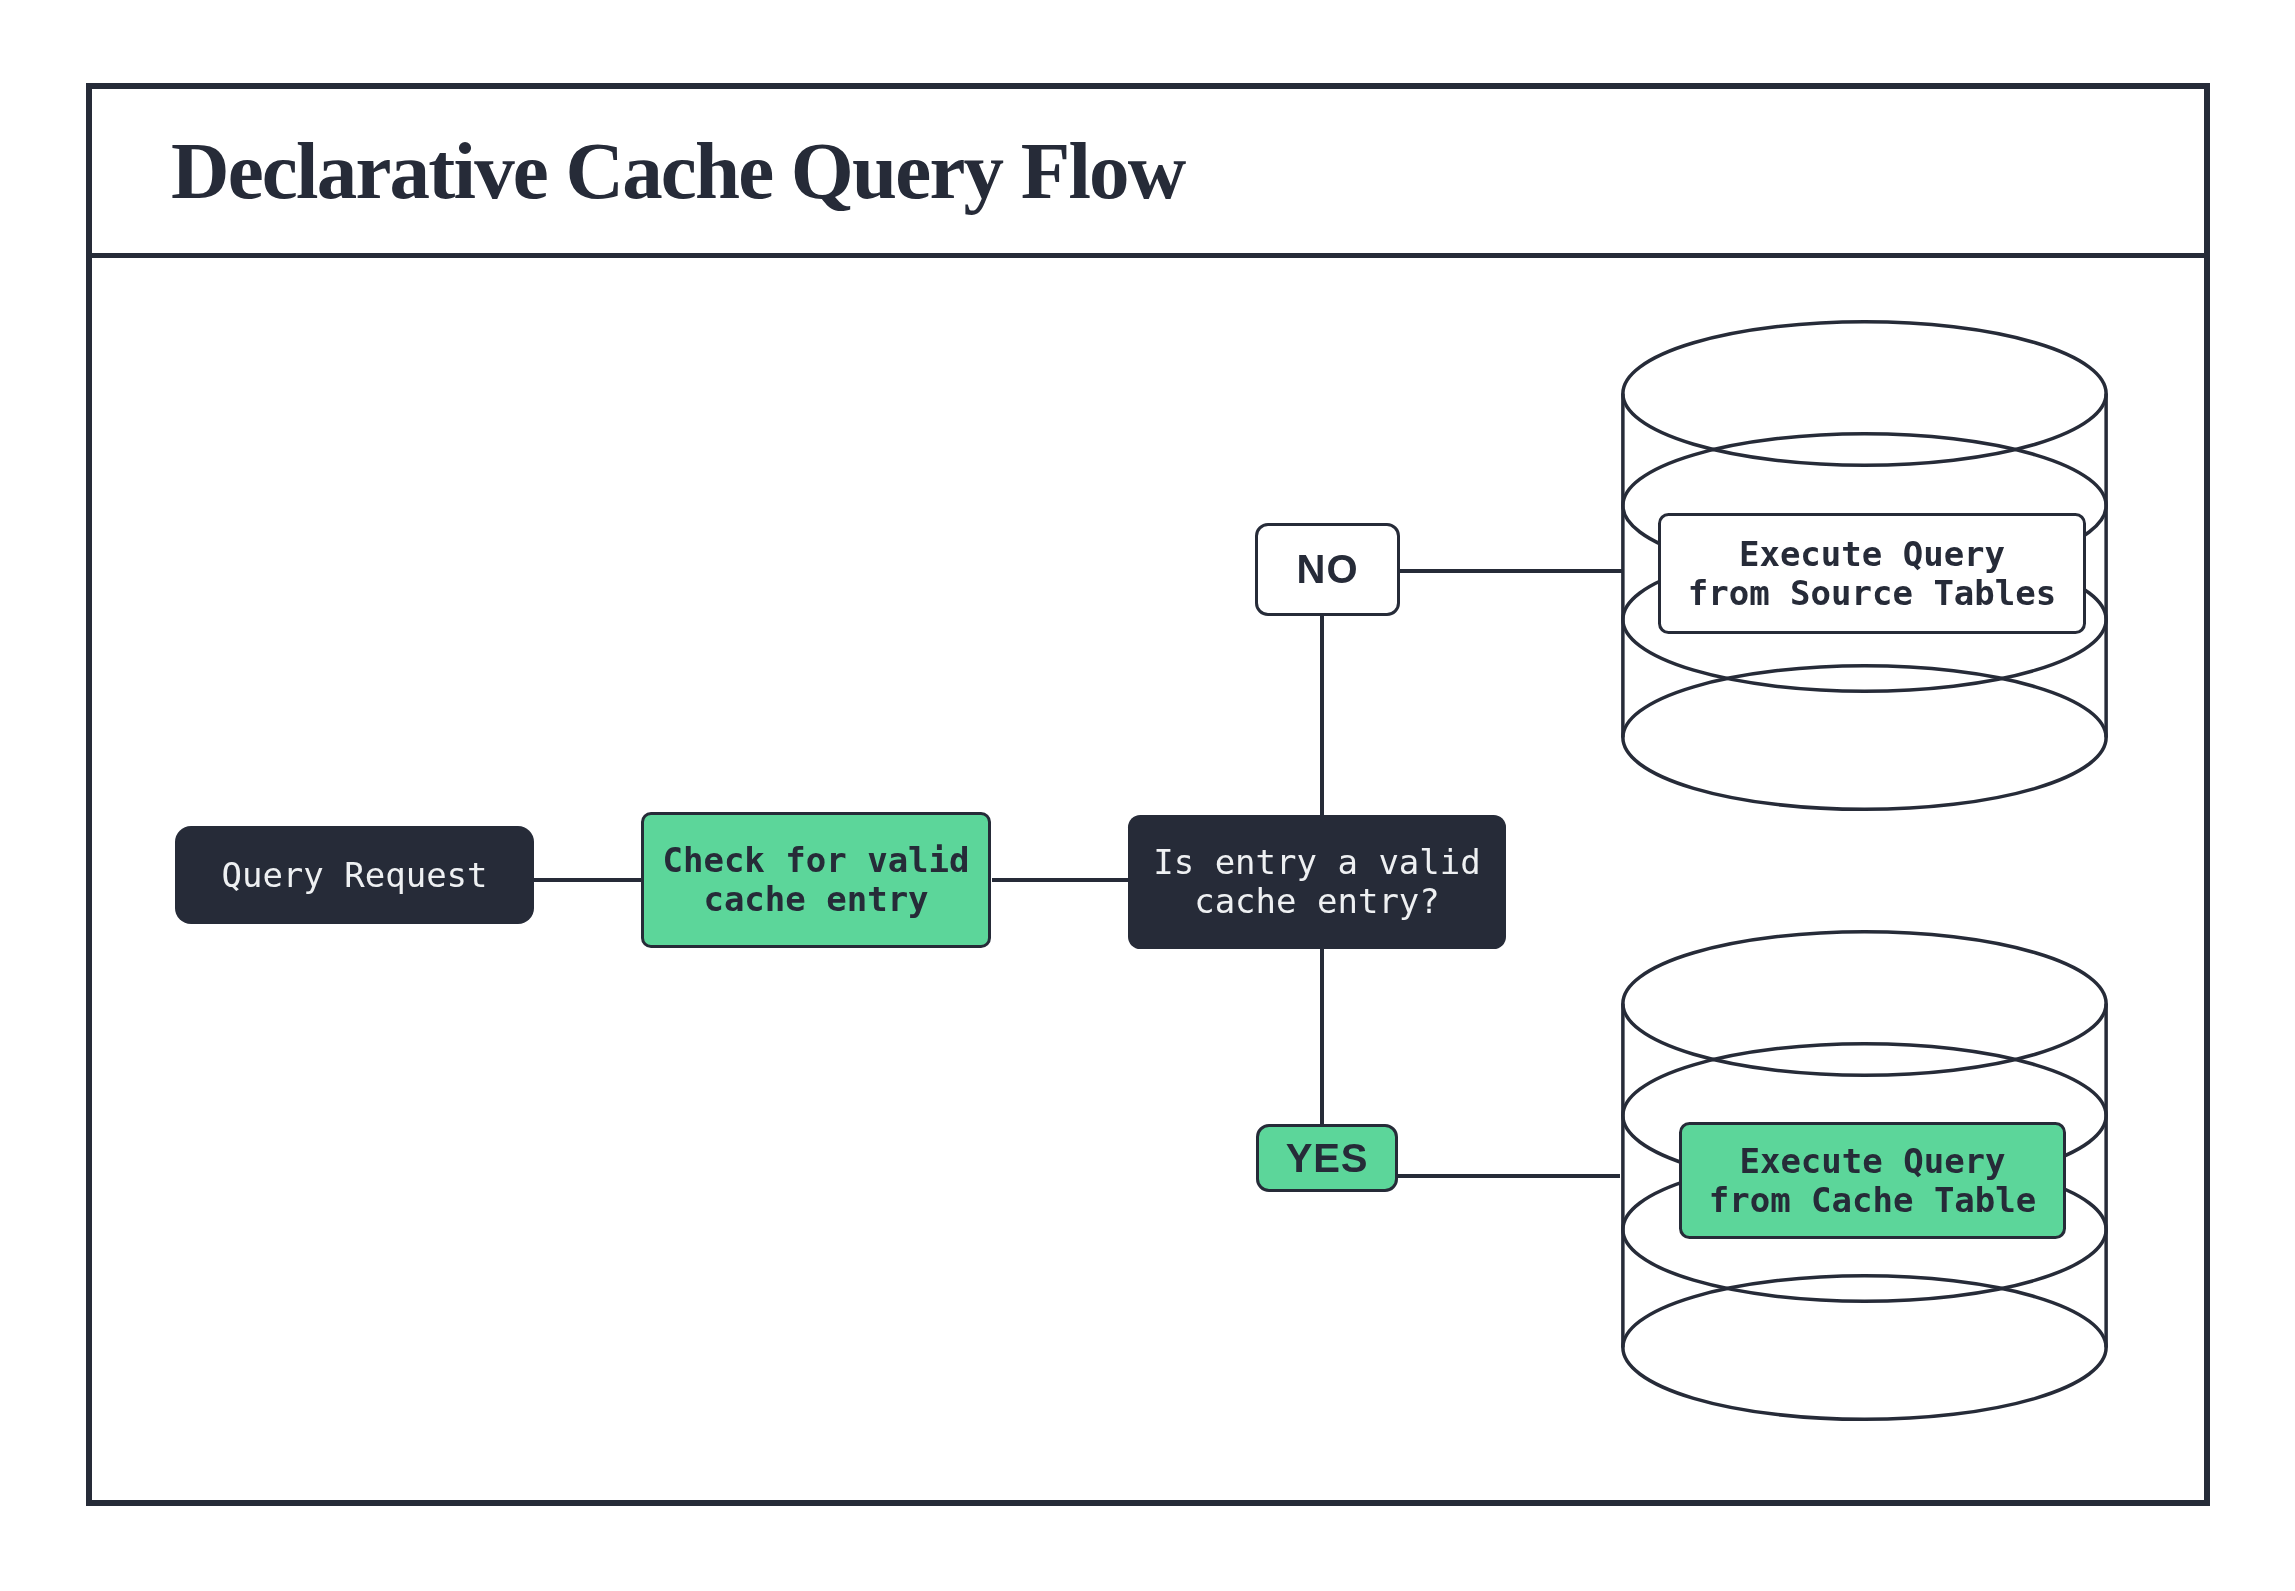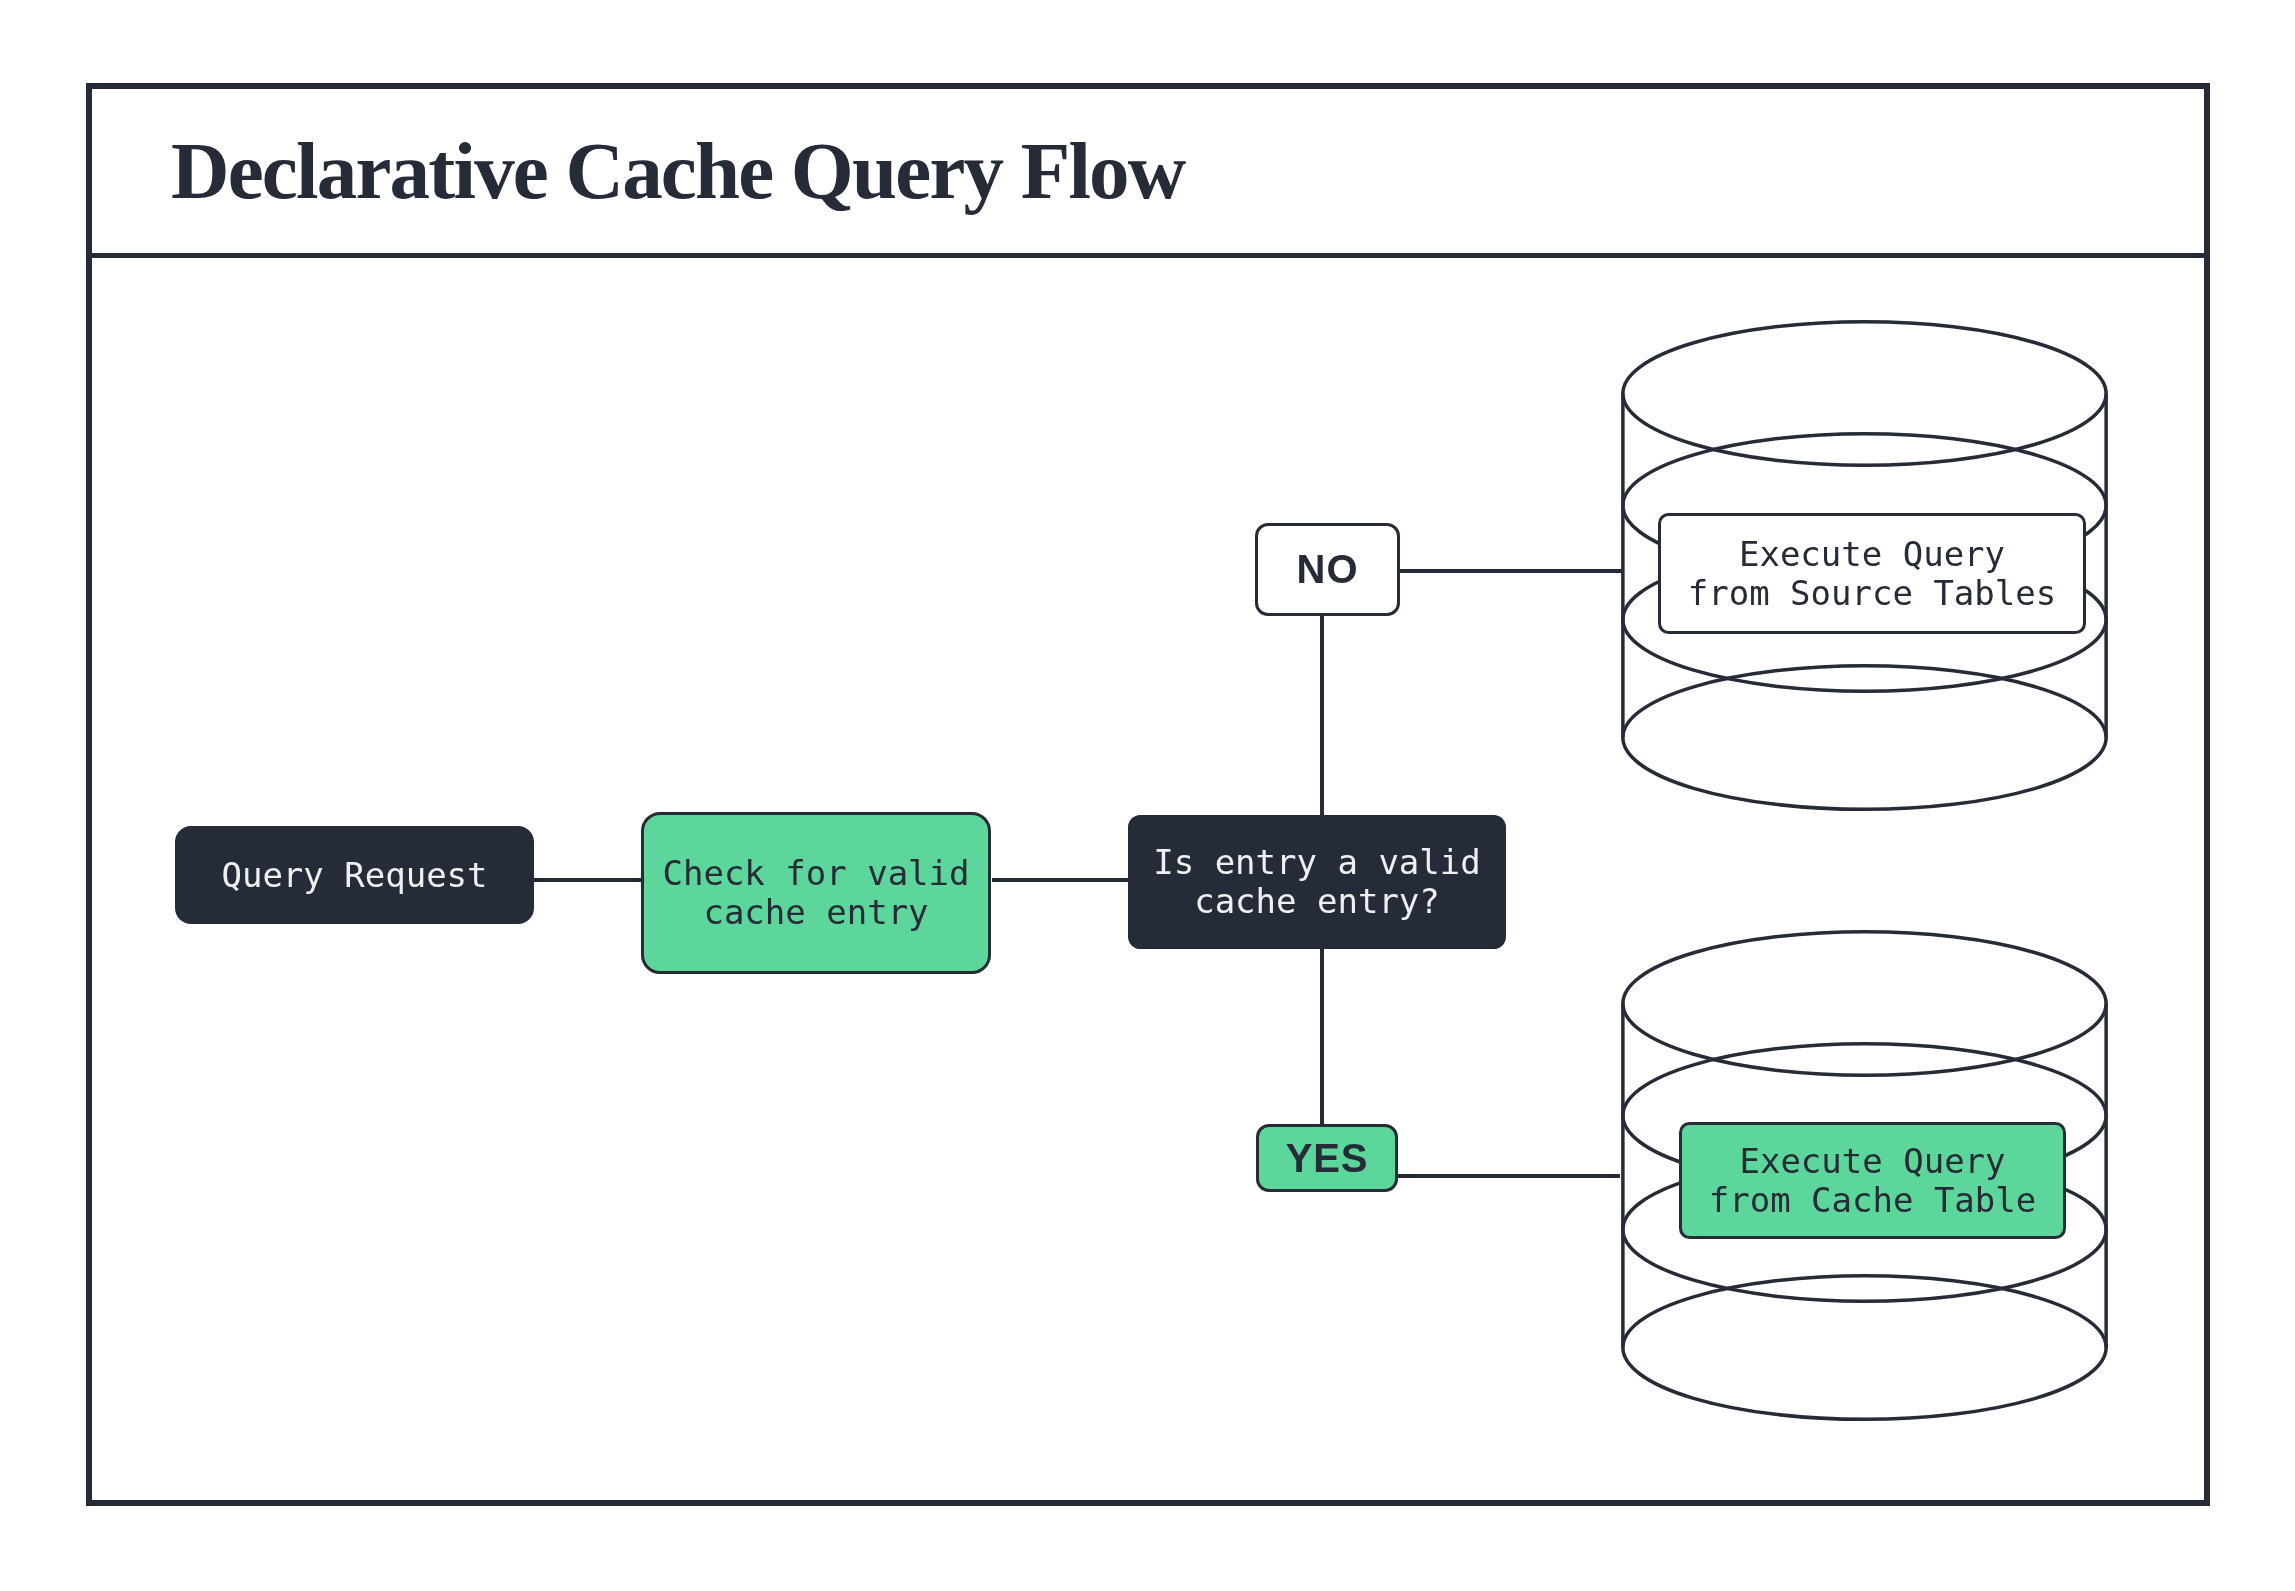--- a/index.html
+++ b/index.html
@@ -25,27 +25,27 @@
   }
 
   
   .node{position:absolute;display:flex;flex-direction:column;align-items:center;justify-content:center;
         text-align:center;font-size:34px;line-height:39px;white-space:nowrap;}
   .dark{background:var(--ink);color:var(--light-text);}
   .green{background:var(--green);color:var(--ink);border:3.5px solid var(--ink);}
   .white{background:var(--paper);color:var(--ink);border:3.5px solid var(--ink);}
 
   .query-request{left:175px;top:826px;width:359px;height:98px;border-radius:16px;}
-  .check-box{left:641px;top:812px;width:350px;height:162px;border-radius:19px;}
+  .check-box{left:641px;top:812px;width:350px;height:136px;border-radius:10px;font-weight:bold;}
   .decision-box{left:1128px;top:815px;width:378px;height:134px;border-radius:12.3px;}
   .no-box{left:1255px;top:523px;width:145px;height:93px;border-radius:13px;}
   .yes-box{left:1256px;top:1124px;width:142px;height:68px;border-radius:13px;}
   .tag-label{font-family:"Liberation Sans",sans-serif;font-weight:700;font-size:40px;letter-spacing:0.9px;}
 
-  .db-label{z-index:5;}
+  .db-label{z-index:5;font-weight:bold;}
   .source-label{left:1658px;top:513px;width:428px;height:121px;border-radius:10.5px;}
   .cache-label{left:1679px;top:1122px;width:387px;height:117px;border-radius:10.5px;}
 
   
   .line{position:absolute;background:var(--ink);}
   .l-qr-check{left:534px;top:878px;width:107px;height:3.5px;}
   .l-check-dec{left:992px;top:878px;width:137px;height:3.5px;}
   .l-dec-no{left:1320px;top:616px;width:3.5px;height:199px;}
   .l-dec-yes{left:1320px;top:949px;width:3.5px;height:175px;}
   .l-no-db{left:1399px;top:569px;width:223px;height:3.5px;}

